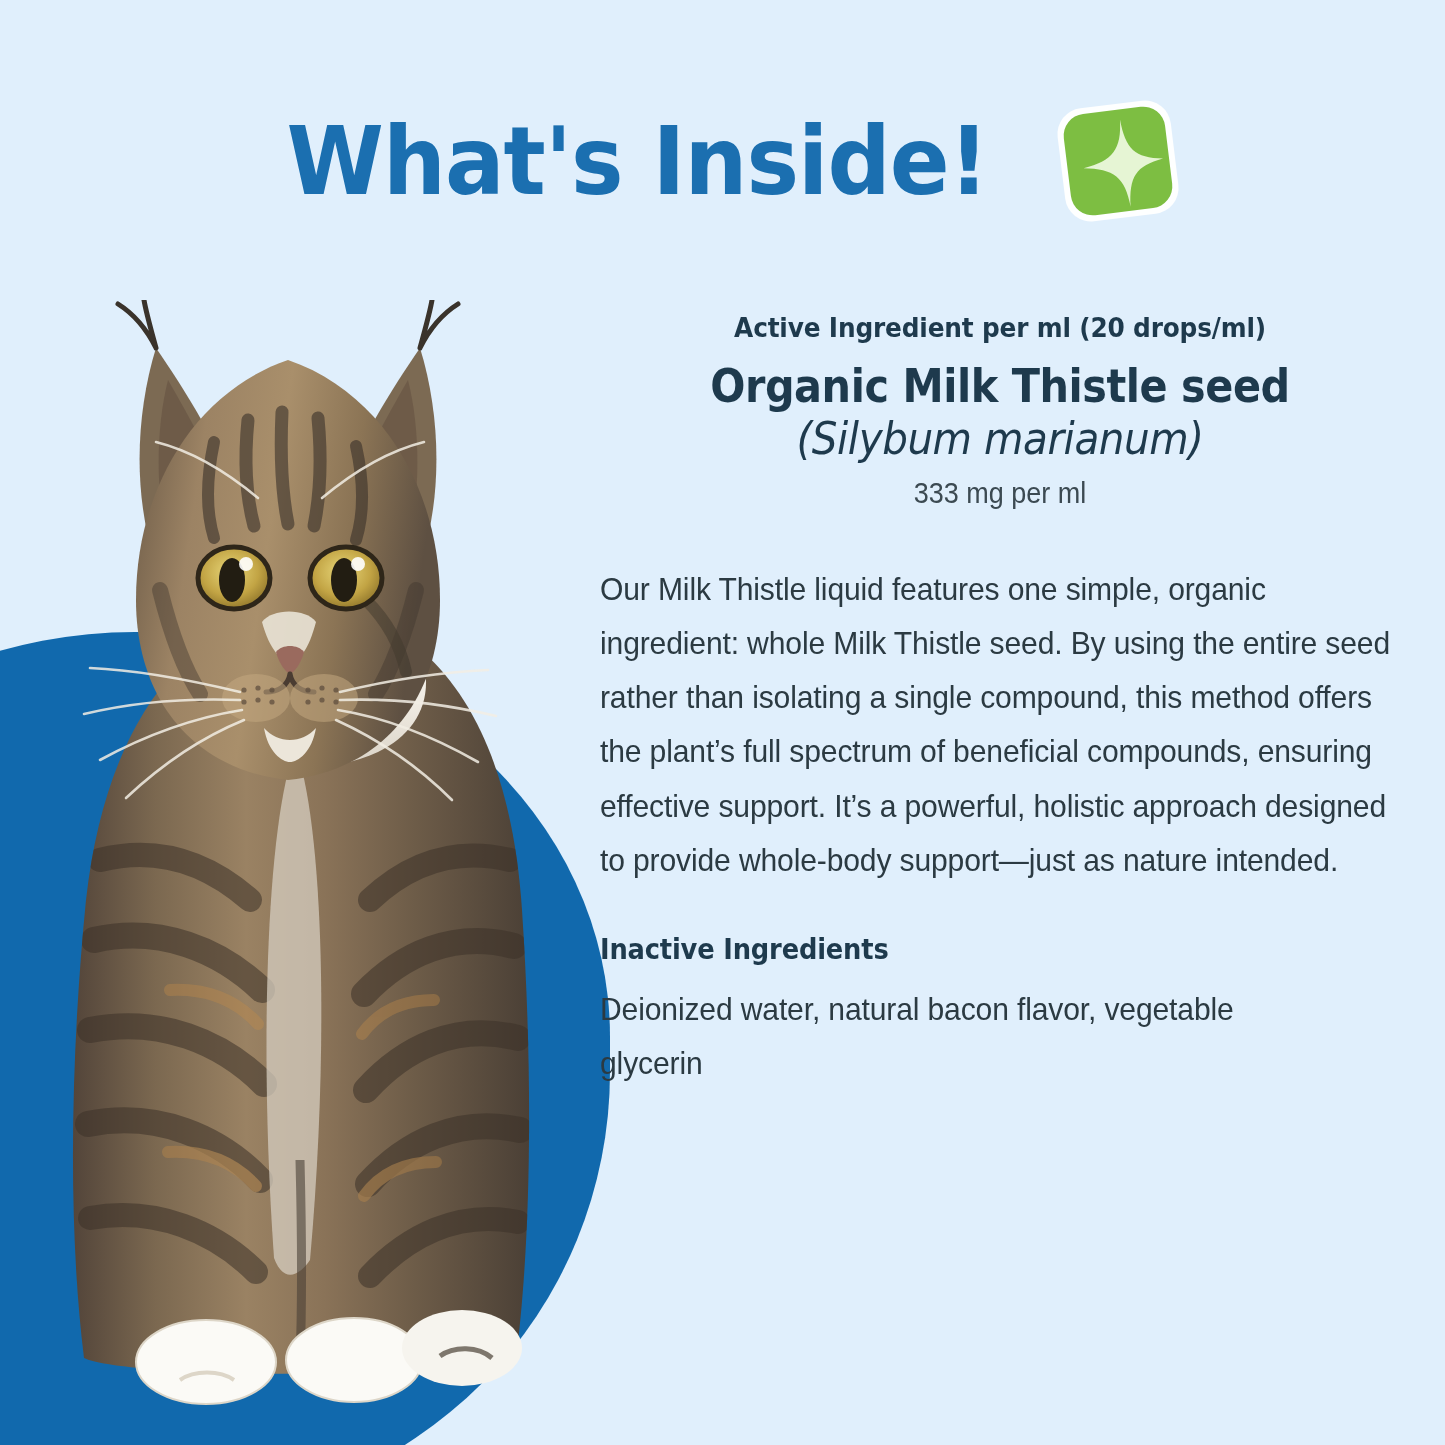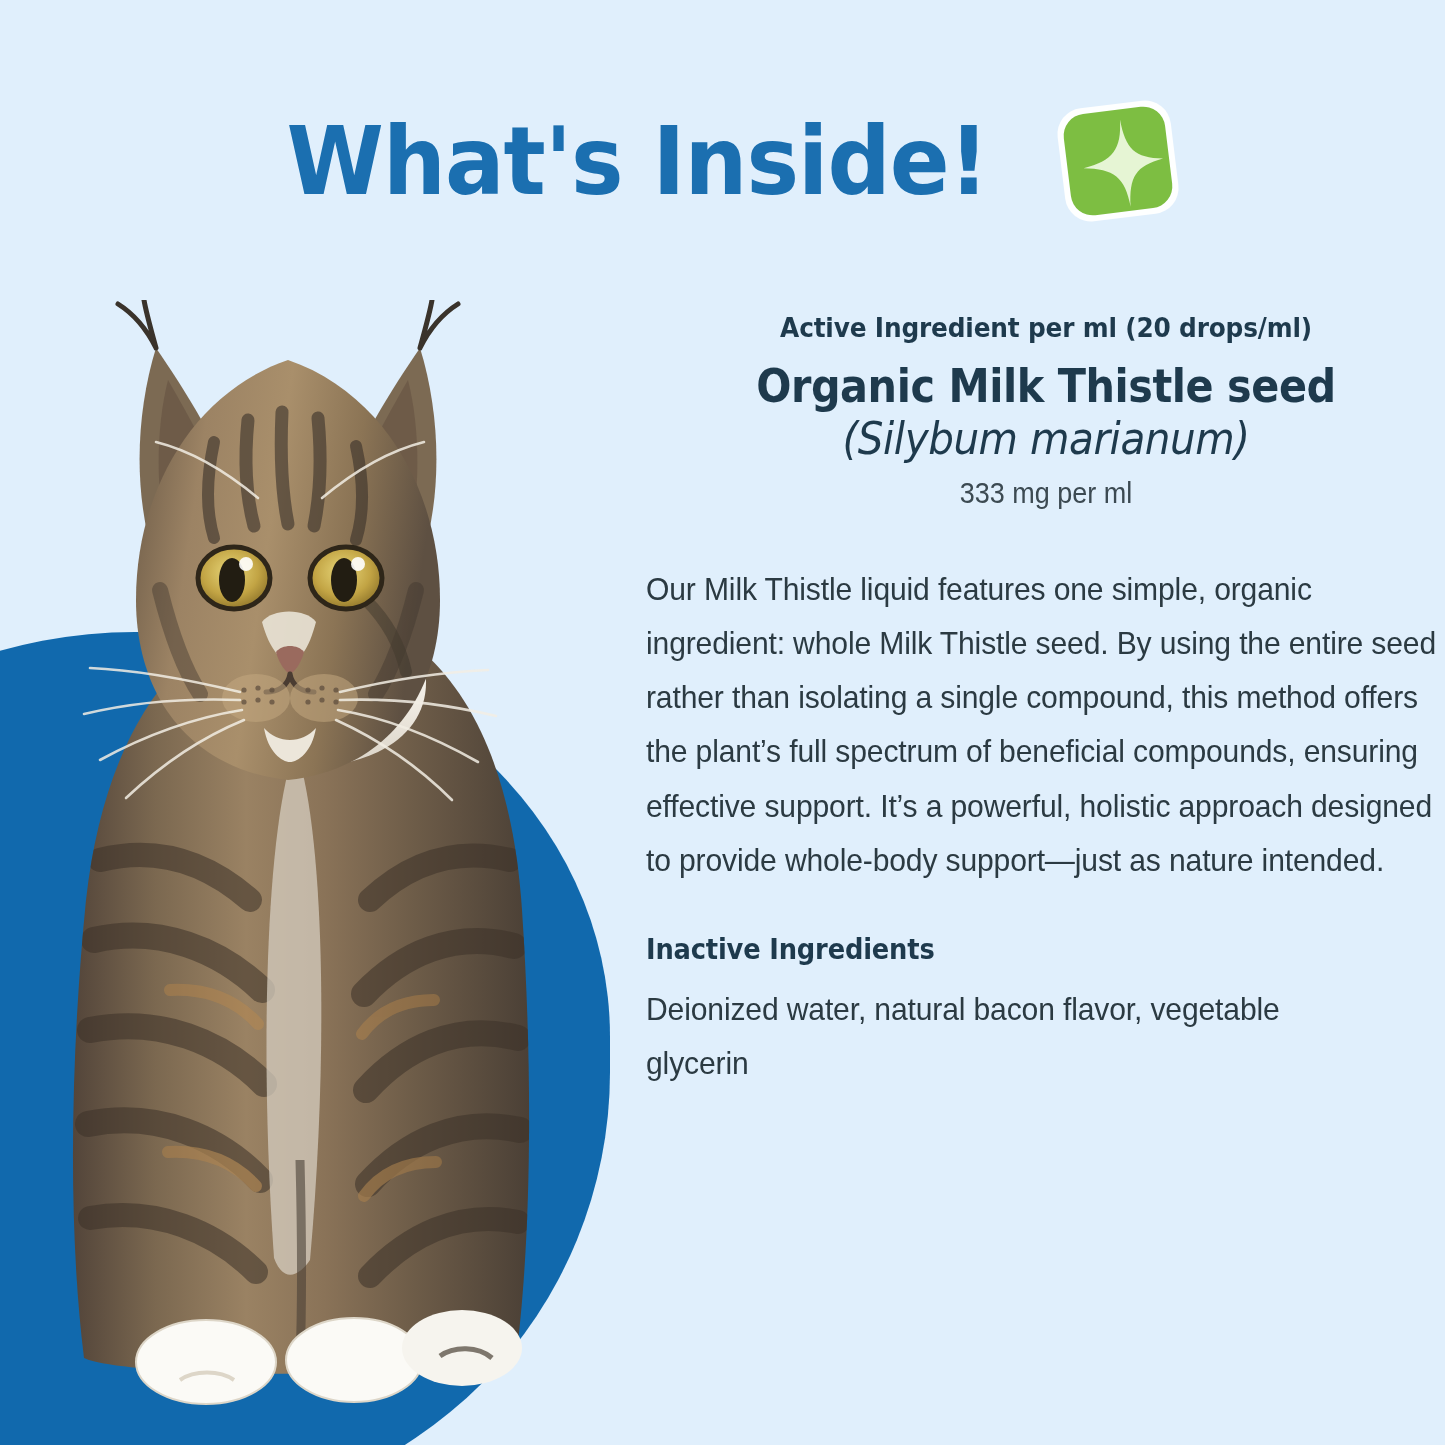--- a/index.html
+++ b/index.html
@@ -77,21 +77,20 @@
   }
   .cat-wrap svg { display: block; width: 100%; height: 100%; }
 
   
   .content {
     position: absolute;
     left: 600px;
     top: 312px;
     width: 800px;
     z-index: 5;
-    margin-left: 46px;
   }
 
   .ing-head {
     text-align: center;
     font-family: "DejaVu Sans", sans-serif;
     font-weight: 700;
     font-size: 27px;
     letter-spacing: -0.2px;
     color: #1e3a4d;
     transform: scaleX(0.92);

